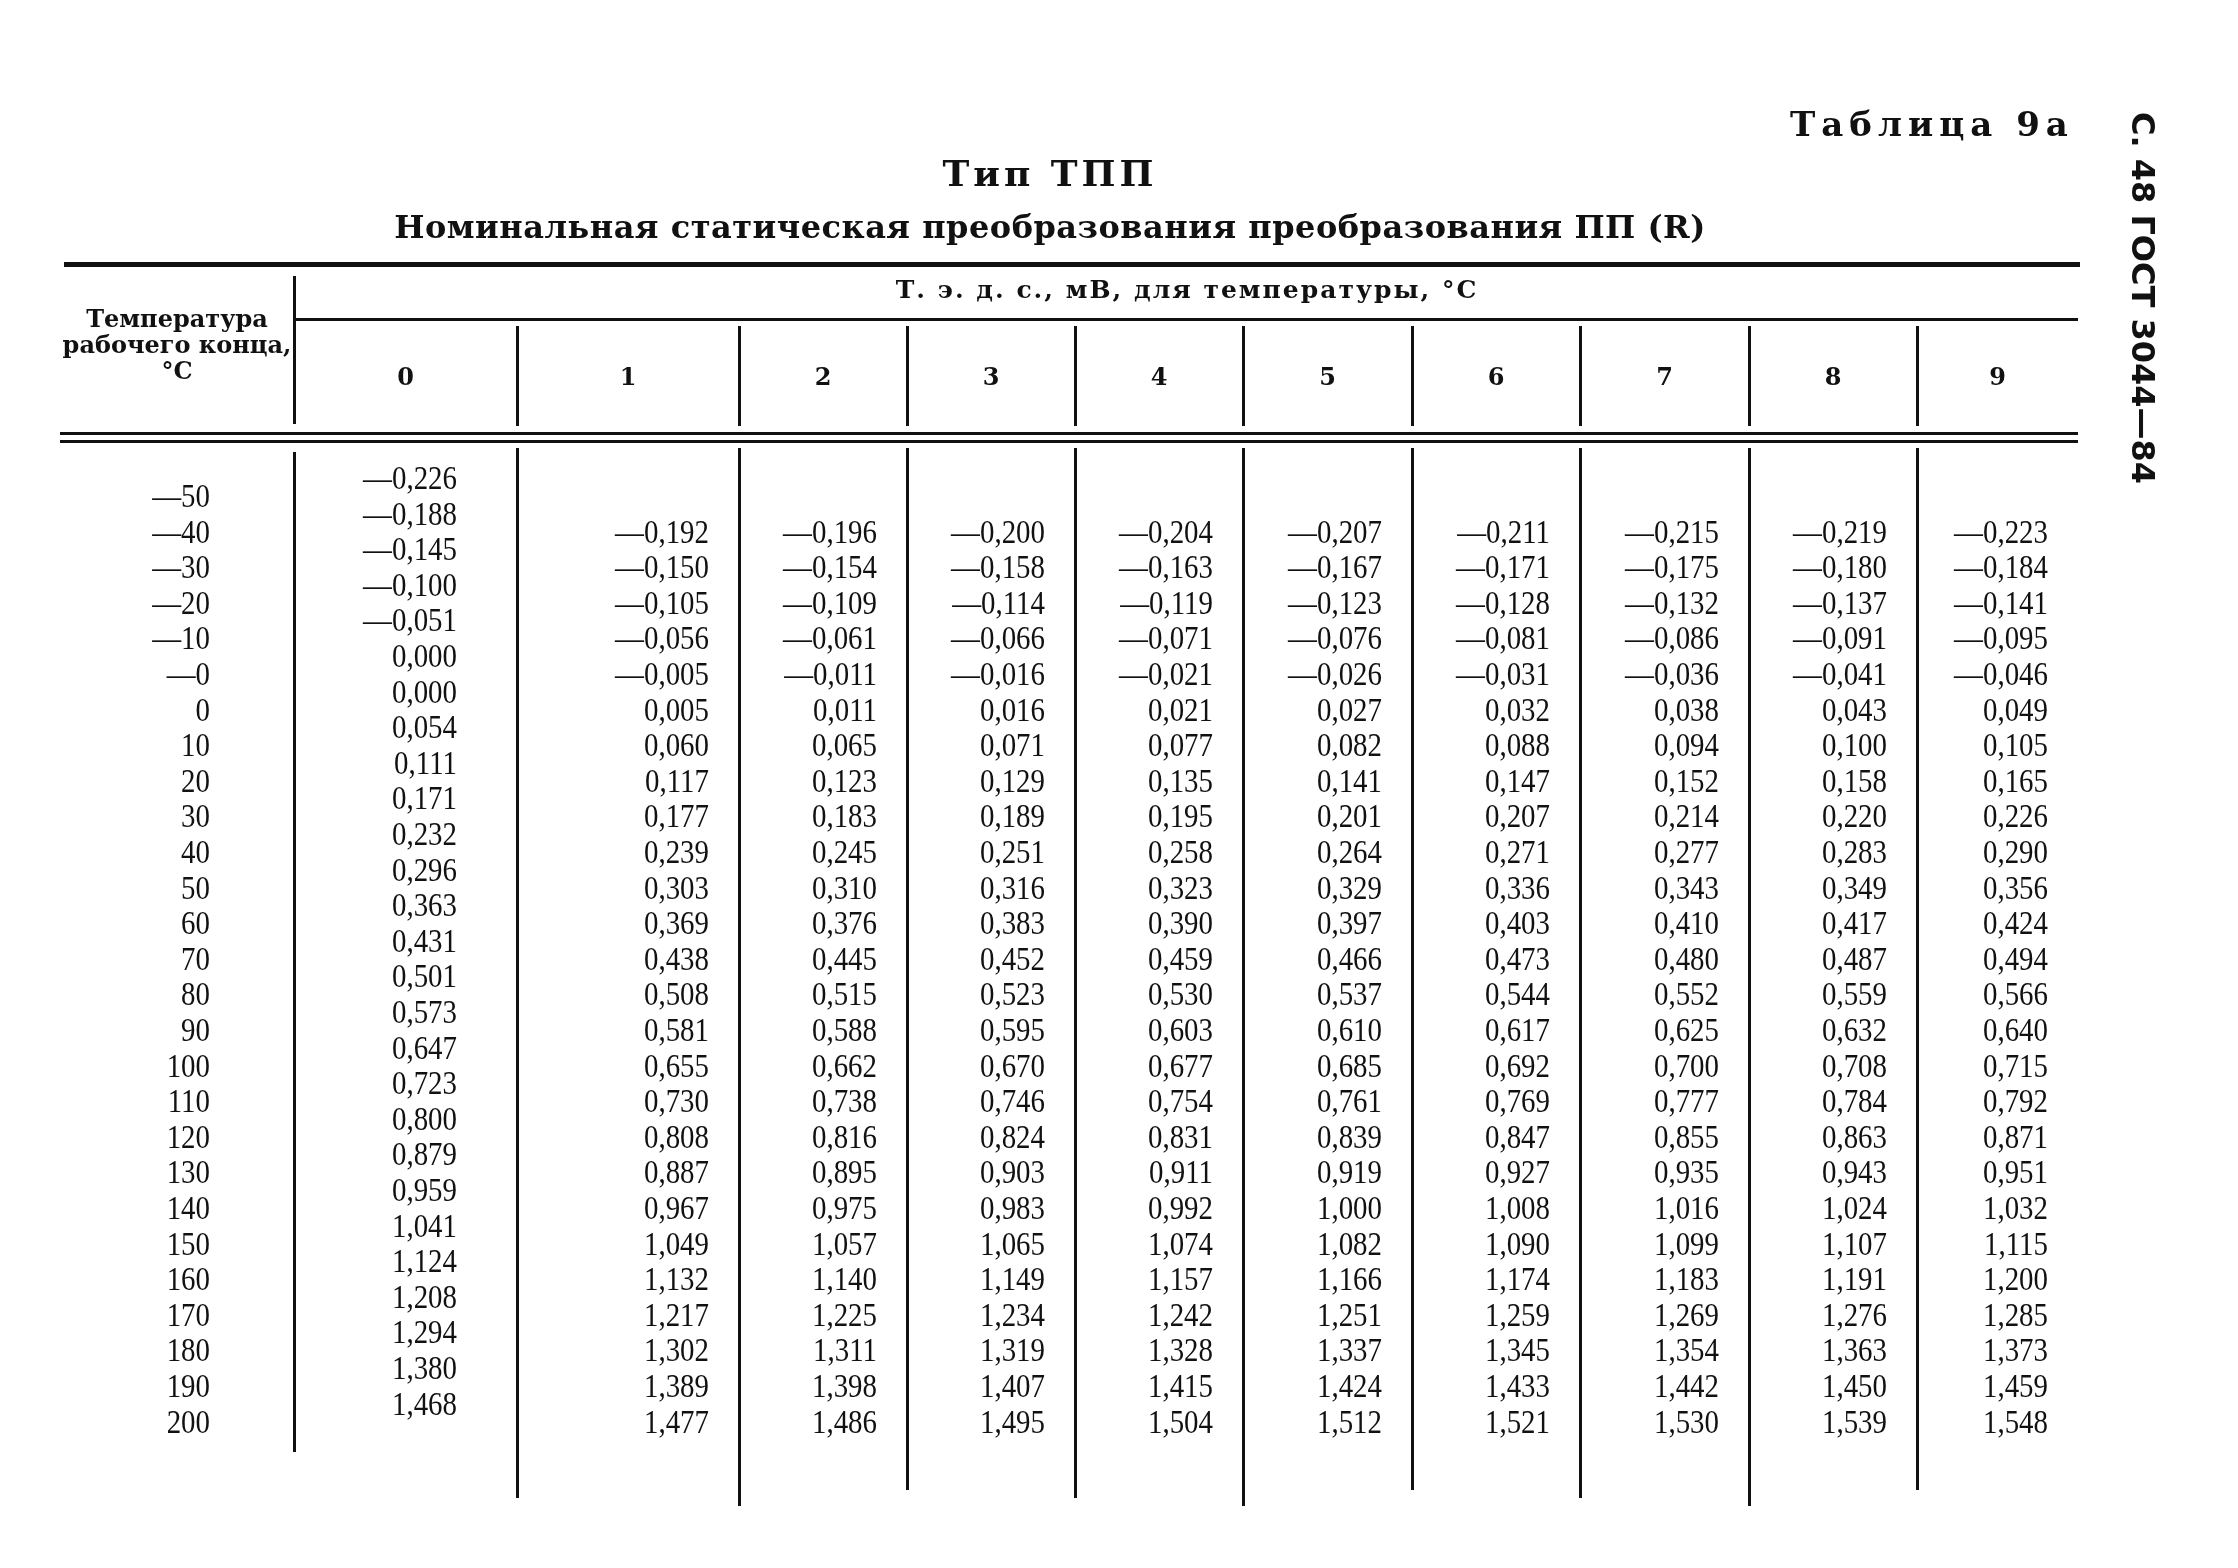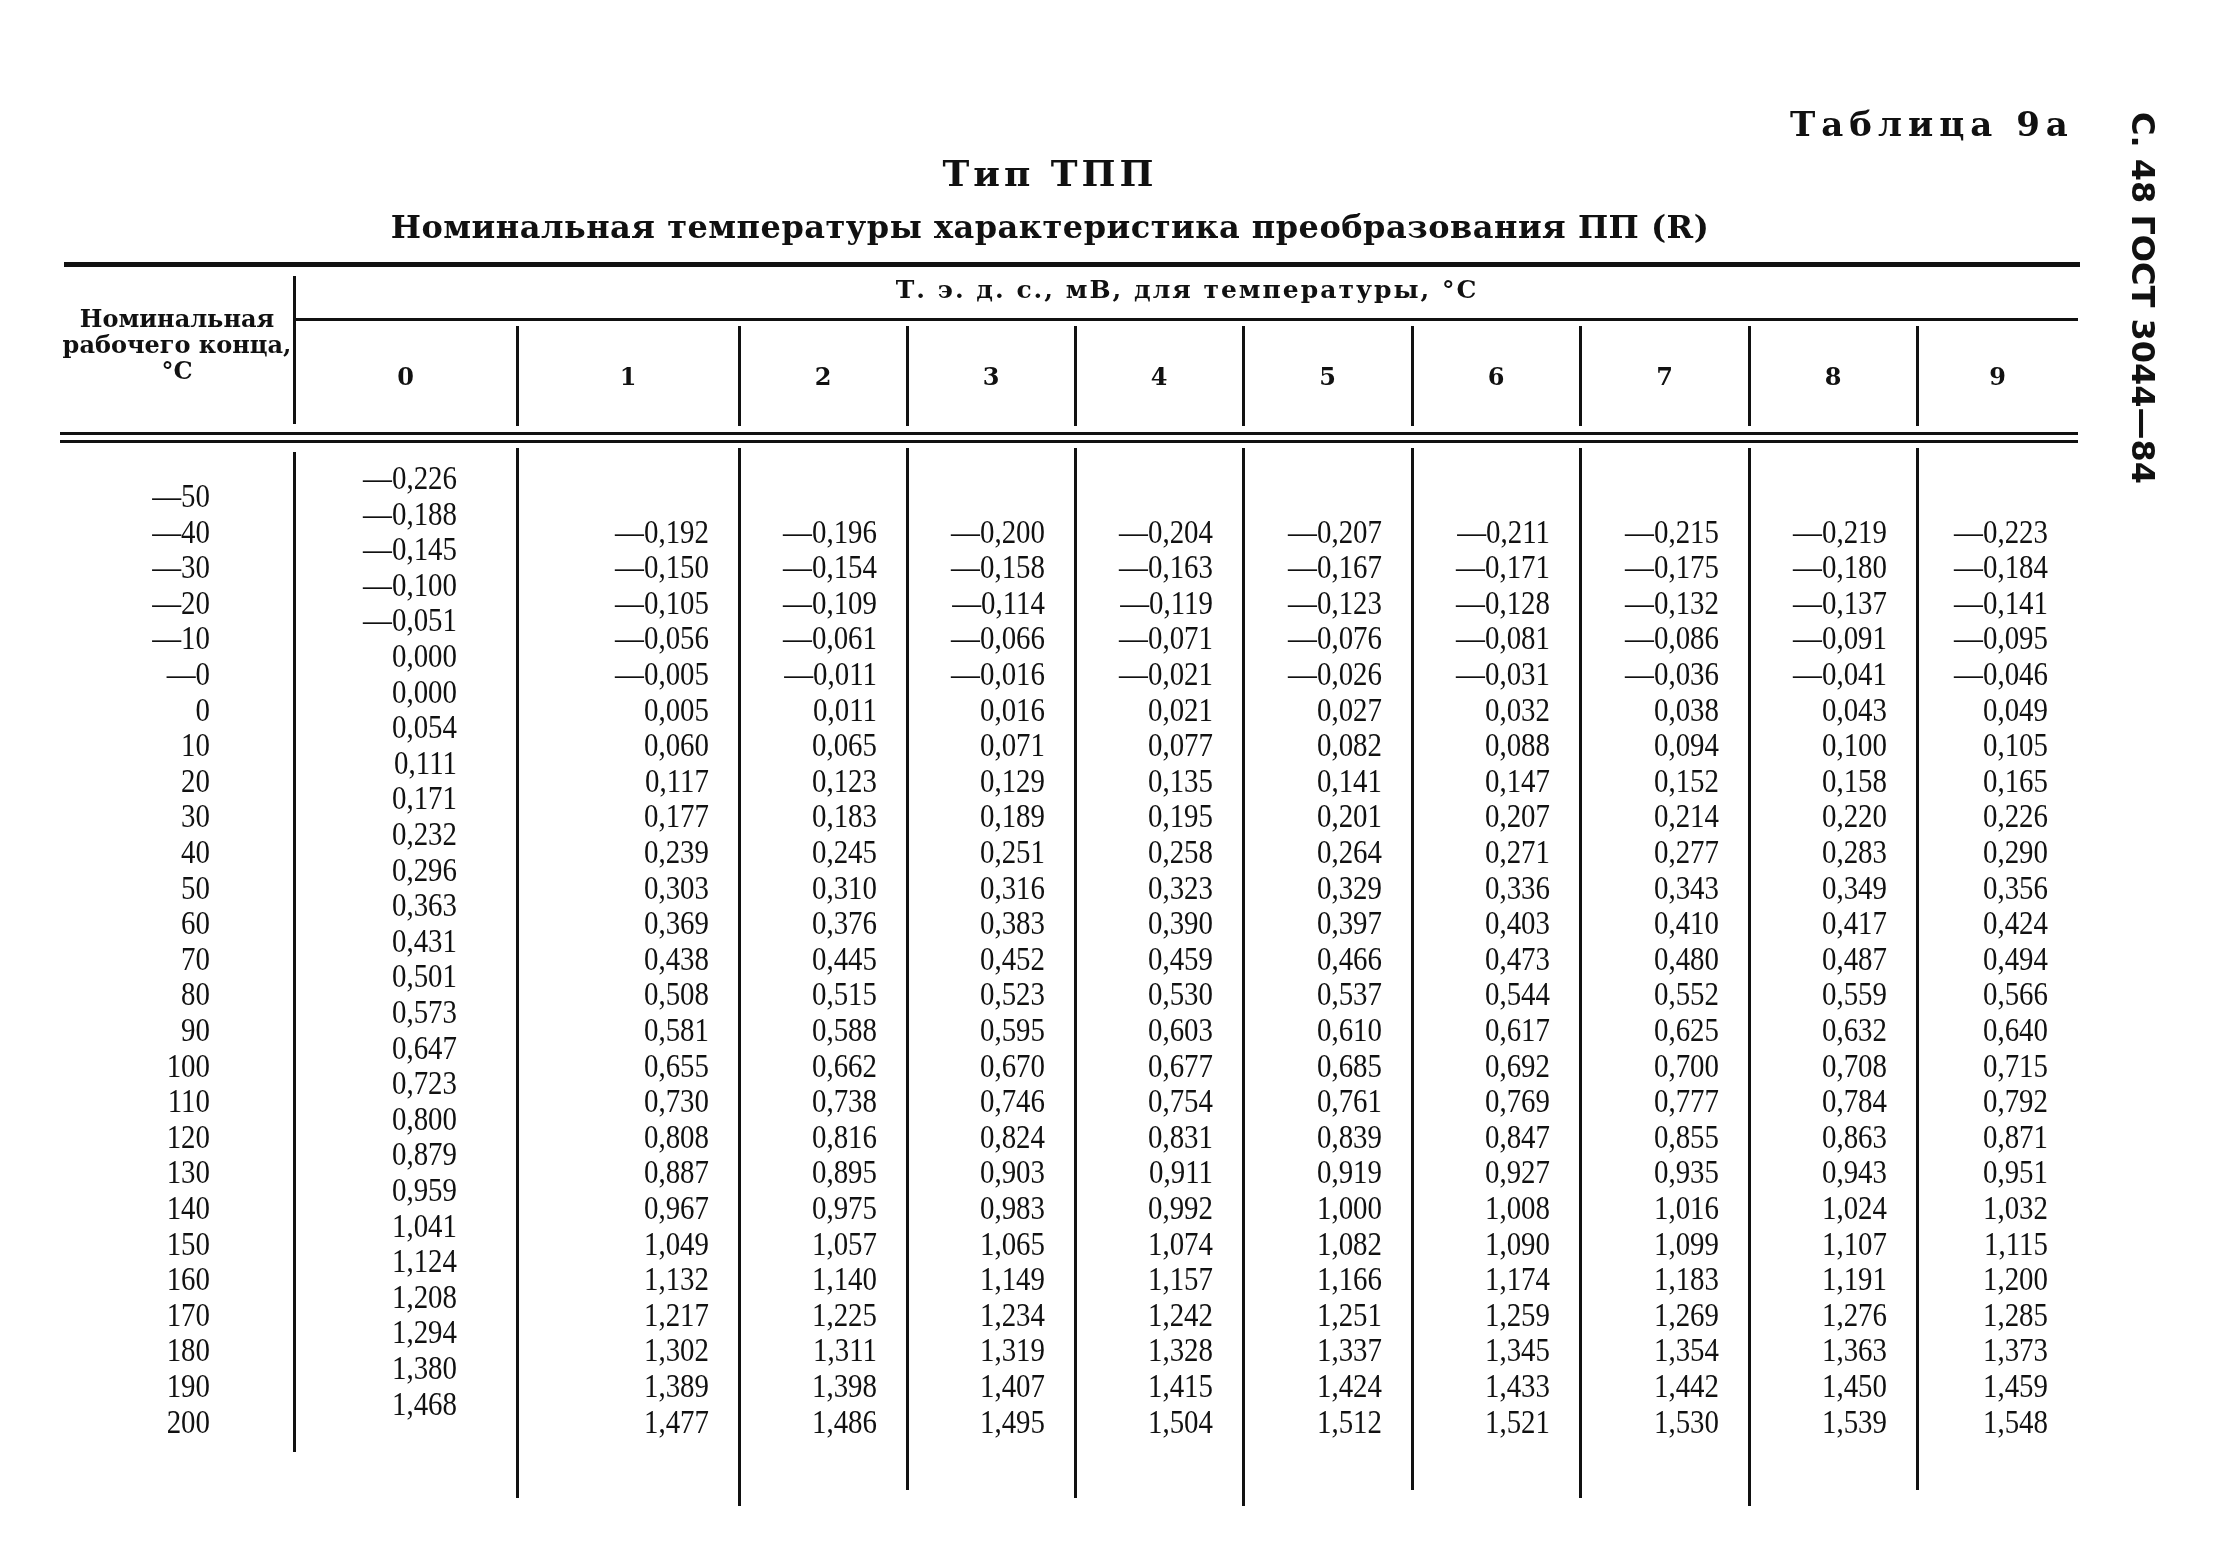--- a/index.html
+++ b/index.html
@@ -51,30 +51,30 @@
     }
   </style>
 </head>
 <body>
 
 <div class="abs" id="table-label">Таблица 9а</div>
 <div class="abs" id="side-label">
   <span>С. 48 ГОСТ 3044—84</span>
 </div>
 <div class="abs" id="type-title">Тип ТПП</div>
-<div class="abs" id="subtitle">Номинальная температуры характеристика преобразования ПП (R)</div>
+<div class="abs" id="subtitle">Номинальная статическая преобразования преобразования ПП (R)</div>
 
 <div id="table">
 
   <div class="hline" style="left:64px; top:262px; width:2016px; height:5px;"></div>
   <div class="hline" style="left:296px; top:318px; width:1782px; height:3px;"></div>
   <div class="hline" style="left:60px; top:432px; width:2018px; height:3px;"></div>
   <div class="hline" style="left:60px; top:440px; width:2018px; height:3px;"></div>
 
-  <div class="head-text" id="row-header-label">Номинальная рабочего конца, °С</div>
+  <div class="head-text" id="row-header-label">Температура рабочего конца, °С</div>
   <div class="head-text" id="group-header">Т. э. д. с., мВ, для температуры, °С</div>
 
   <div id="col-heads">
       <div class="head-text col-head" style="left: 294px; width: 223px;">0</div>
       <div class="head-text col-head" style="left: 517px; width: 222px;">1</div>
       <div class="head-text col-head" style="left: 739px; width: 168px;">2</div>
       <div class="head-text col-head" style="left: 907px; width: 168px;">3</div>
       <div class="head-text col-head" style="left: 1075px; width: 168px;">4</div>
       <div class="head-text col-head" style="left: 1243px; width: 169px;">5</div>
       <div class="head-text col-head" style="left: 1412px; width: 168px;">6</div>

